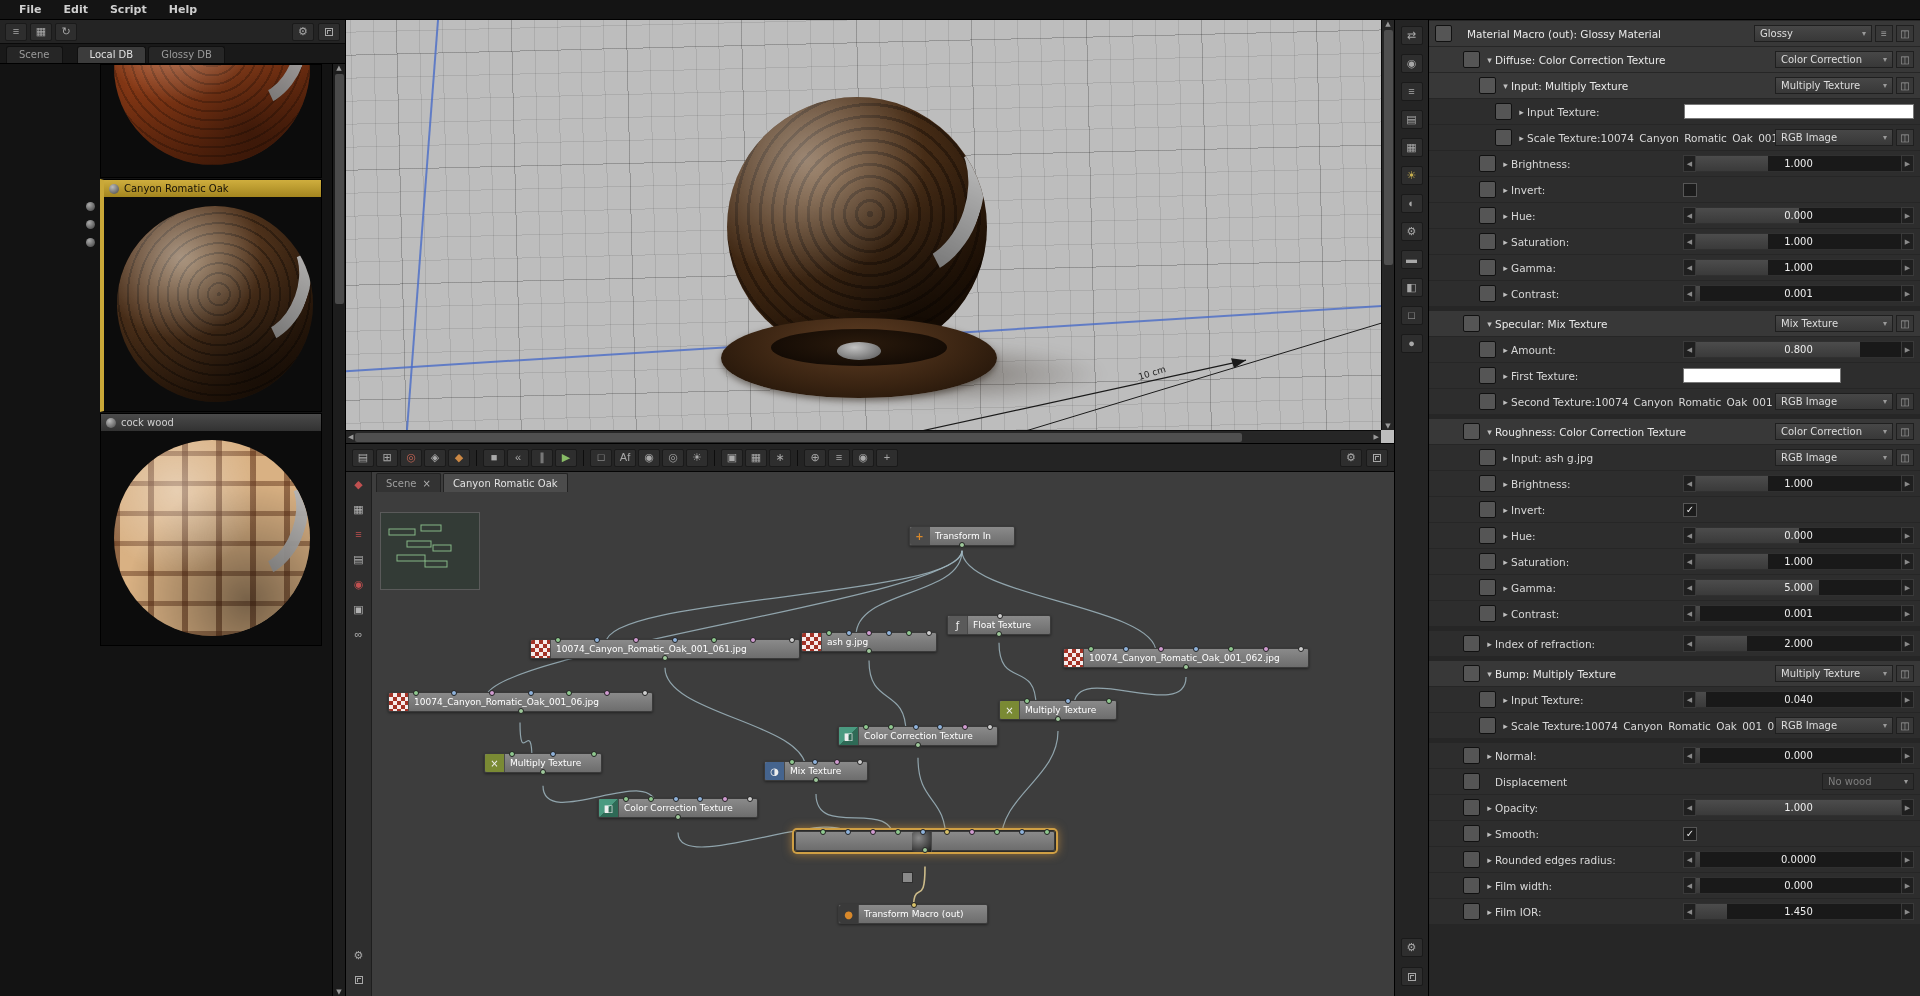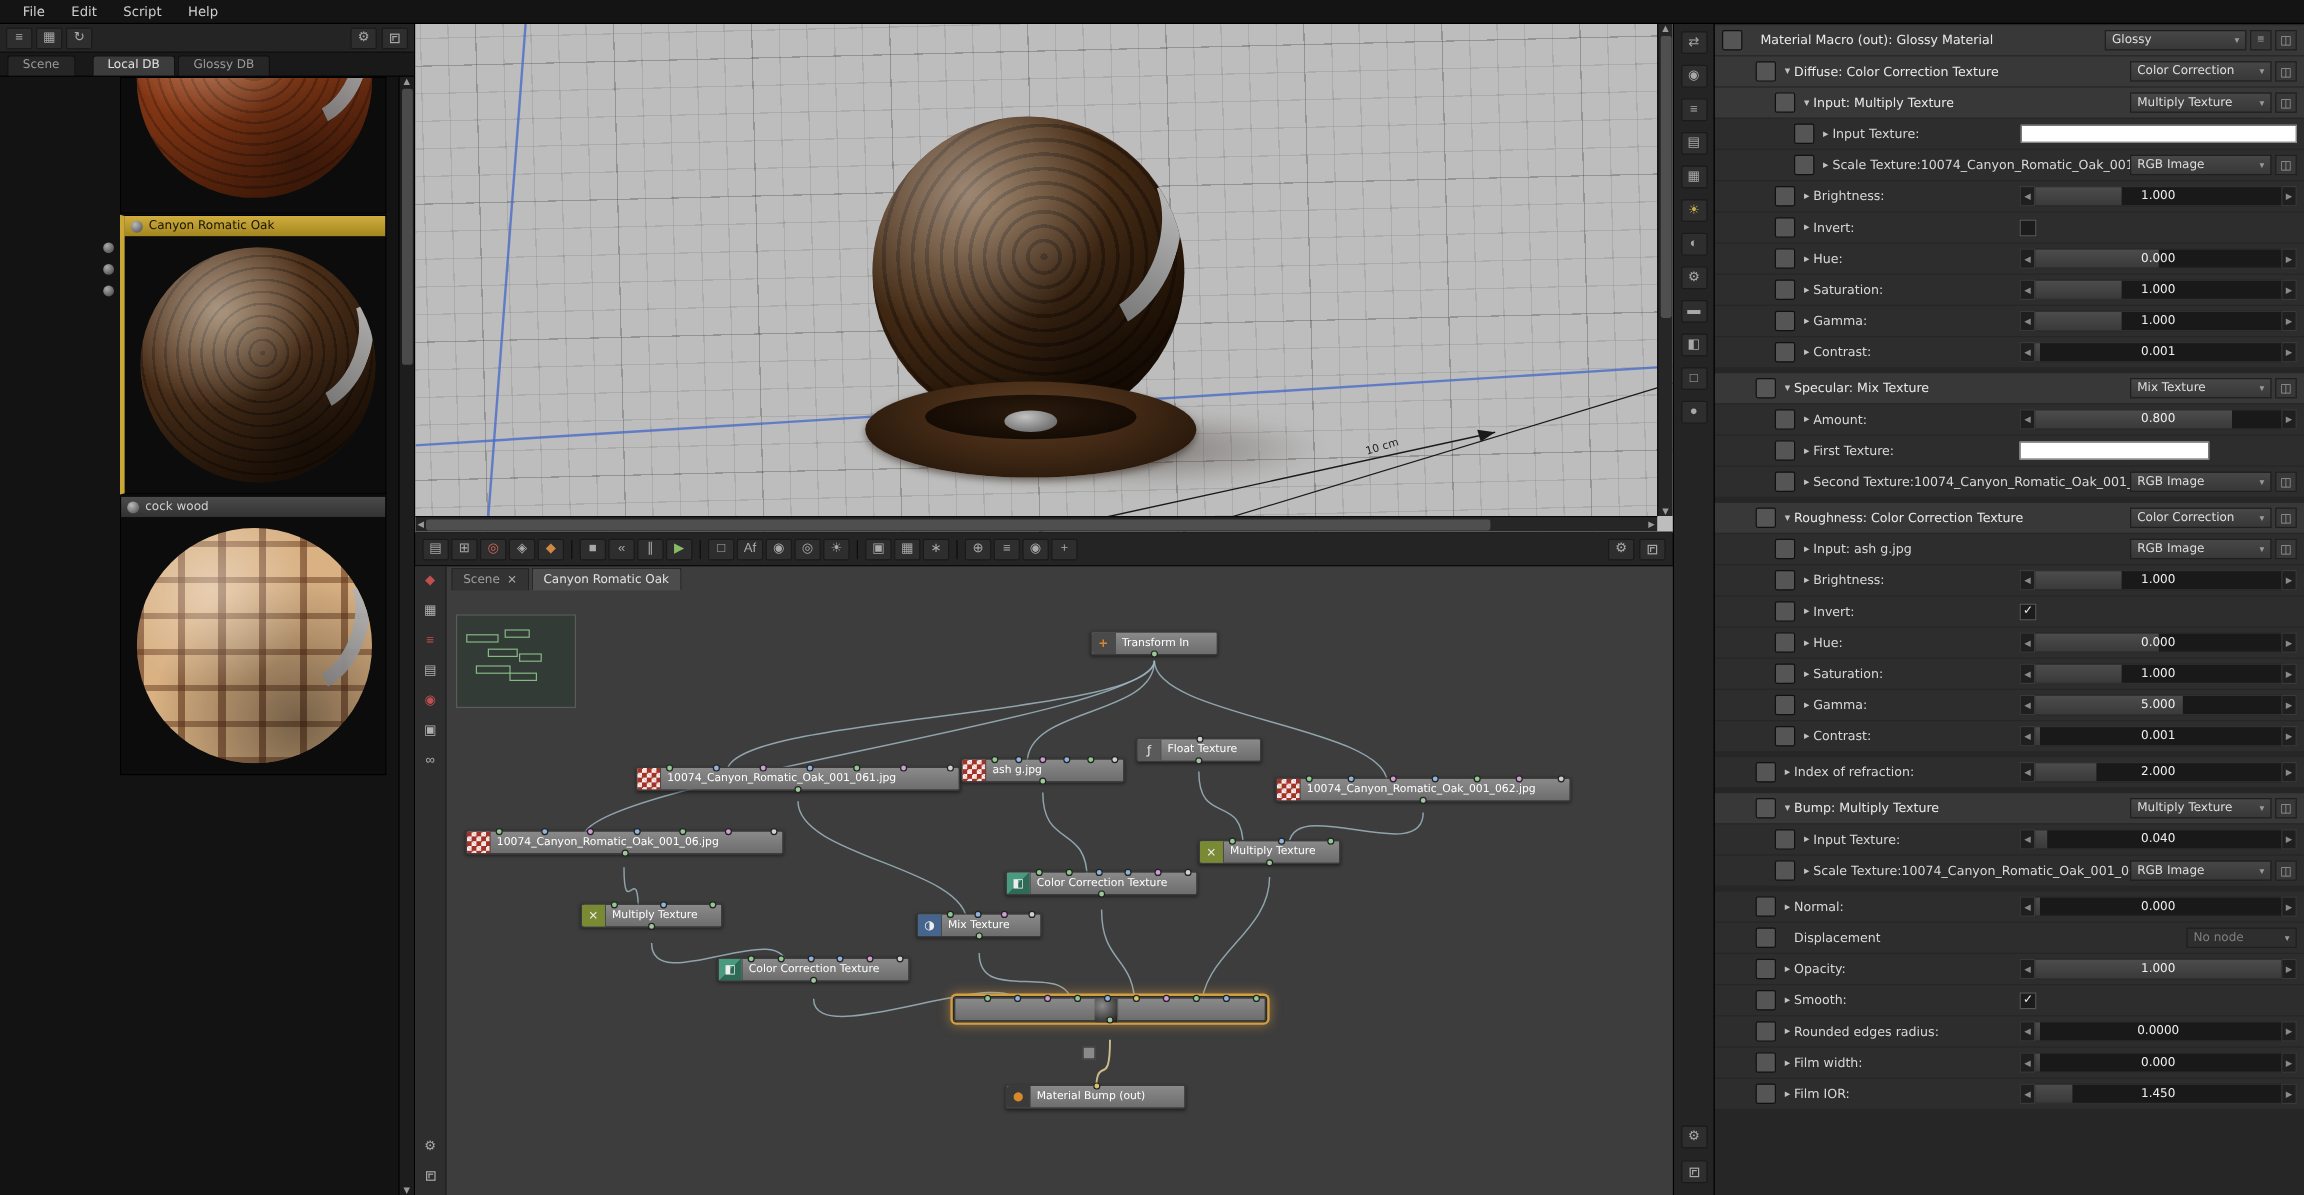--- a/index.html
+++ b/index.html
@@ -2,21 +2,21 @@
 <html><head>
 <meta charset="utf-8">
 <style>
   * { box-sizing: border-box; margin: 0; padding: 0; cursor: default; user-select: none; }
   html,body { width:1920px; height:996px; overflow:hidden; }
   body { font-family:"DejaVu Sans","Liberation Sans",sans-serif; font-size:11px; color:#c8c8c8; background:#161616; }
   .app { width:1920px; height:996px; display:flex; flex-direction:column; }
 
   
   .menubar { height:20px; background:#141414; border-bottom:1px solid #000; display:flex; align-items:center; padding-left:8px; }
-  .menu-item { padding:2px 11px; color:#cfcfcf; }
+  .menu-item { padding:2px 11px; color:#cfcfcf;font-weight:bold; }
 
   .main { flex:1; display:flex; min-height:0; }
 
   
   .left-panel { width:346px; flex:none; background:#1e1e1e; border-right:1px solid #000; display:flex; flex-direction:column; }
   .lp-toolbar { height:24px; background:#242424; border-bottom:1px solid #0a0a0a; display:flex; align-items:center; padding:0 5px; gap:3px; }
   .lp-tools-right { margin-left:auto; display:flex; gap:4px; }
   .tb-btn { min-width:22px; height:18px; background:#2e2e2e; border:1px solid #1a1a1a; border-radius:2px; color:#a8a8a8; font-size:11px; line-height:1; display:flex; align-items:center; justify-content:center; padding:0 3px; }
   .expand-glyph { width:8px; height:8px; border:1px solid #a8a8a8; display:block; position:relative; }
   .expand-glyph::after { content:""; position:absolute; left:1px; top:1px; right:1px; bottom:1px; border-top:1px solid #a8a8a8; border-left:1px solid #a8a8a8; }
@@ -466,21 +466,21 @@
               <span class="pin pin-b" style="left: 123.556px;"></span>
               <span class="pin pin-y" style="left: 148.444px;"></span>
               <span class="pin pin-p" style="left: 173.333px;"></span>
               <span class="pin pin-g" style="left: 198.222px;"></span>
               <span class="pin pin-b" style="left: 223.111px;"></span>
               <span class="pin pin-g" style="left: 248px;"></span>
               <span class="outpin"></span>
             </div>
             <div class="node" style="left: 492px; top: 432px; width: 150px;">
               <div class="node-icon icon-macro">●</div>
-              <span class="node-label">Material Bump (out)</span>
+              <span class="node-label">Transform Macro (out)</span>
               <span class="pin pin-y" style="left: 72px;"></span>
             </div>
             <div class="conn-box" style="left: 556px; top: 400px;"></div>
           </div>
       </div>
     </section>
 
     <div class="right-strip">
         <button class="tb-btn">⇄</button>
         <button class="tb-btn">◉</button>
@@ -845,21 +845,21 @@
             </div>
             <button class="sl-btn">▶</button>
           </div>
         </div>
         <div class="rp-row">
           <span class="rp-icon icon-plain" style="margin-left: 34px;"></span>
           <span class="rp-arrow"></span>
           <span class="rp-label">Displacement</span>
           <div class="rp-control">
             <div class="dd disabled">
-              <span>No node</span>
+              <span>No wood</span>
               <span class="dd-arrow">▾</span>
             </div>
           </div>
         </div>
         <div class="rp-row">
           <span class="rp-icon icon-val" style="margin-left: 34px;"></span>
           <span class="rp-arrow">▸</span>
           <span class="rp-label">Opacity:</span>
           <div class="rp-control">
             <button class="sl-btn">◀</button>

